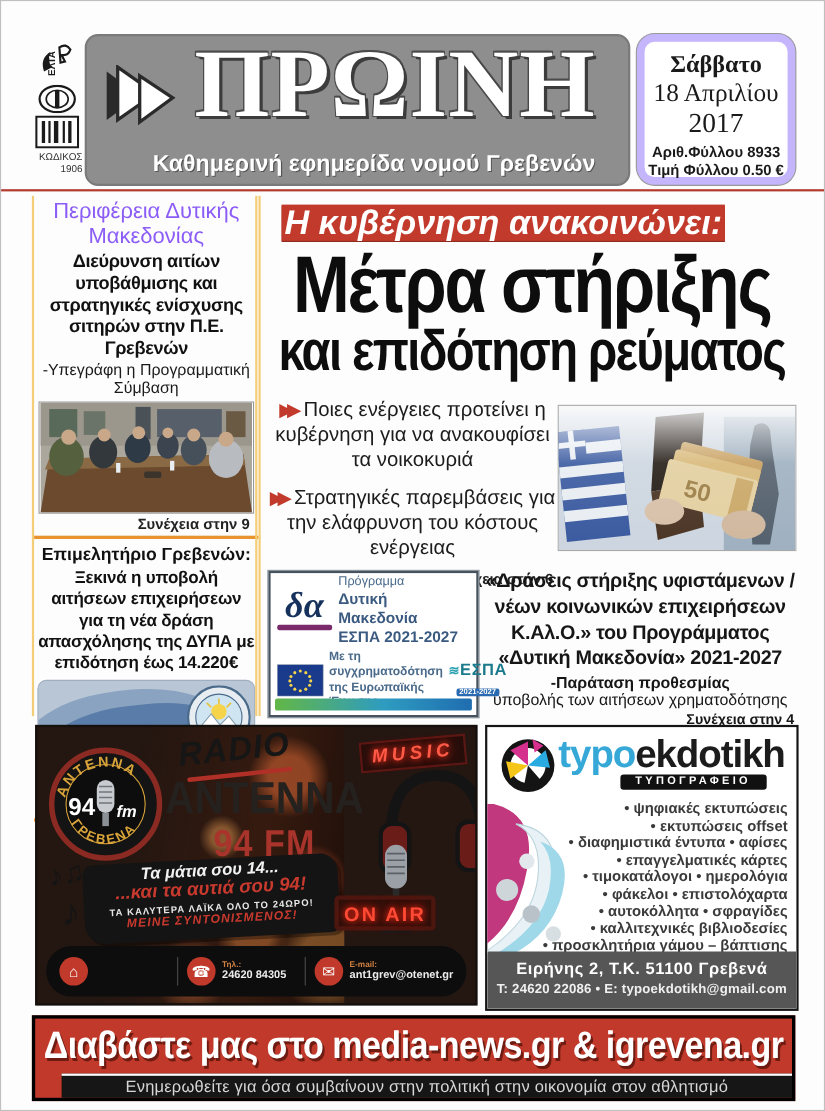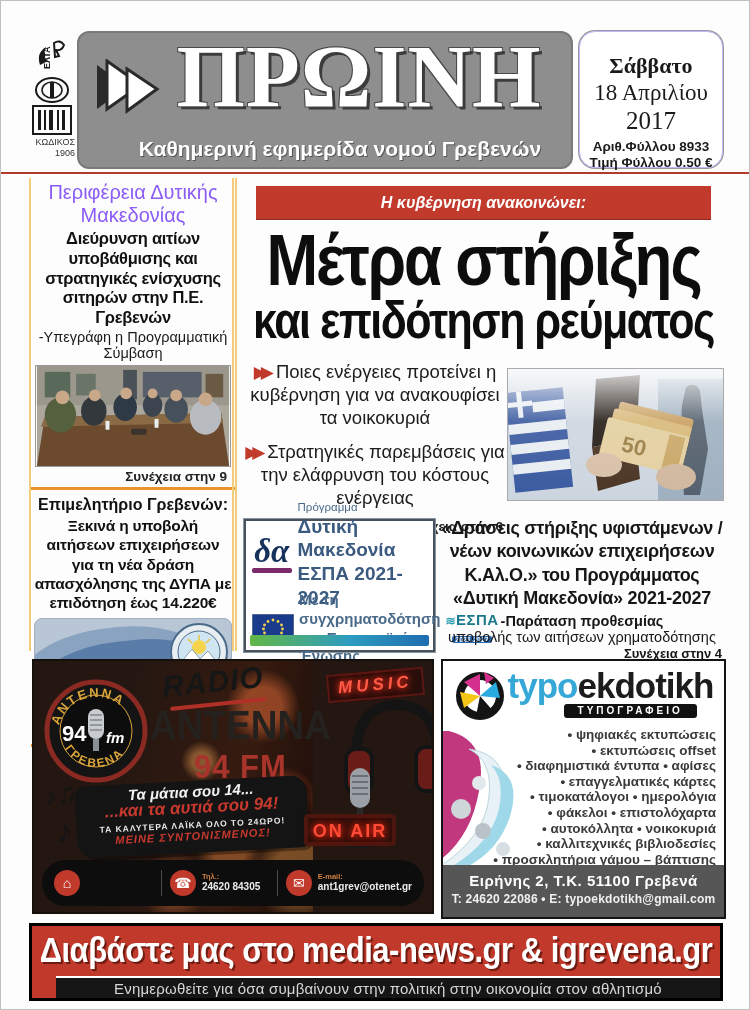--- a/index.html
+++ b/index.html
@@ -15,22 +15,22 @@
   .masthead-box{left:76px;top:30px;width:496px;height:138px;background:#8e8e8e;
         border:2px solid #7a7a7a;border-radius:12px;overflow:hidden;}
   .mast-arrow{position:absolute;left:14px;top:26px;}
   .mast-title{position:absolute;left:70px;top:-4px;width:420px;text-align:center;
         font-family:"Liberation Serif",serif;font-weight:bold;font-size:88px;color:#fff;
         letter-spacing:1px;line-height:1.1;
         text-shadow:3px 3px 0 #3c3c3c,-1px -1px 0 #4a4a4a,1px -1px 0 #4a4a4a,-1px 1px 0 #4a4a4a;}
   .mast-tagline{position:absolute;left:40px;right:10px;bottom:6px;text-align:center;
         font-size:21px;font-weight:bold;color:#fff;text-shadow:1px 1px 0 #555;}
   .date-box{left:578px;top:30px;width:144px;height:137px;background:#fff;
-        border:1px solid #c4b5fd;border-radius:16px;box-shadow:0 0 0 1px #999;
-        text-align:center;padding-top:21px;color:#1a1a1a;}
+        border:7px solid #c4b5fd;border-radius:16px;box-shadow:0 0 0 1px #999;
+        text-align:center;padding-top:7px;color:#1a1a1a;}
   .db-day{font-family:"Liberation Serif",serif;font-weight:bold;font-size:22px;}
   .db-date{font-family:"Liberation Serif",serif;font-size:23px;margin-top:1px;}
   .db-year{font-family:"Liberation Serif",serif;font-size:25px;margin-top:1px;}
   .db-issue{font-size:13.5px;font-weight:bold;margin-top:4px;}
   .db-price{font-size:13.5px;font-weight:bold;margin-top:1px;}
   .red-rule{left:0;top:171px;width:750px;height:2px;background:#b43a2e;}
 
   
   .left-col{left:28px;top:177px;width:206px;height:473px;border-left:2px solid #f3cd77;}
   .vsep{left:231px;top:177px;width:5px;height:473px;
@@ -54,22 +54,22 @@
   .dypa-blob2{position:absolute;left:-6px;top:22px;width:196px;height:105px;
         background:#5a7ca8;border-radius:55% 50% 50% 60%;transform:rotate(-6deg);}
   .dypa-acro{position:absolute;left:0;right:30px;top:34px;text-align:center;
         color:#fff;font-size:31px;font-weight:bold;letter-spacing:2px;}
   .dypa-cap{position:absolute;left:0;right:30px;top:74px;text-align:center;
         color:#e8eef5;font-size:8px;letter-spacing:1px;font-weight:bold;}
   .seal{position:absolute;right:3px;top:4px;}
 
   
   .lead{left:240px;top:177px;width:485px;height:333px;}
-  .eyebrow{position:absolute;left:15px;top:8px;width:455px;height:33px;background:#c13a2b;
-        color:#fff;font-size:16px;font-weight:bold;font-style:italic;text-align:center;
+  .eyebrow{position:absolute;left:15px;top:8px;width:403px;height:33px;background:#c13a2b;
+        color:#fff;font-size:31px;font-weight:bold;font-style:italic;text-align:center;
         line-height:33px;box-shadow:0 1px 0 #8e2a1e;}
   .headline1{position:absolute;left:0;top:40px;width:100%;text-align:center;color:#0d0d0d;
         font-size:62px;font-weight:800;letter-spacing:-2px;transform:scaleY(1.18);
         transform-origin:top;white-space:nowrap;}
   .headline2{position:absolute;left:0;top:113px;width:100%;text-align:center;color:#0d0d0d;
         font-size:43px;font-weight:800;letter-spacing:-1.5px;transform:scaleY(1.2);
         transform-origin:top;white-space:nowrap;}
   .bullets{position:absolute;left:2px;top:182px;width:264px;text-align:center;}
   .bullet{font-size:18.5px;color:#1c1c1c;line-height:1.25;margin-bottom:10px;}
   .chev{color:#c13a2b;font-size:17px;letter-spacing:-6px;margin-right:8px;}
@@ -79,24 +79,24 @@
 
   
   .espa-box{left:243px;top:518px;width:191px;height:133px;background:#fff;
         border:2px solid #46535e;box-shadow:0 0 0 1px #8a949c;padding:6px 6px 0;}
   .espa-r1{display:flex;align-items:center;gap:6px;height:56px;}
   .da-logo{width:50px;text-align:center;}
   .da-txt{font-size:33px;font-weight:bold;font-style:italic;color:#16325c;
         font-family:"Liberation Serif",serif;line-height:0.9;}
   .da-bar{height:5px;background:#7a2a6a;margin-top:2px;border-radius:2px;}
   .espa-prog{font-size:11.5px;color:#4a6a8a;line-height:1.25;text-align:left;}
-  .espa-prog .b{font-weight:bold;font-size:19px;color:#3b5a80;}
+  .espa-prog .b{font-weight:bold;font-size:14px;color:#3b5a80;}
   .espa-r2{display:flex;align-items:center;gap:5px;margin-top:8px;}
   .eu-flag{flex:0 0 auto;}
-  .cofund{font-size:15px;font-weight:bold;color:#4a6a8a;line-height:1.25;}
+  .cofund{font-size:11px;font-weight:bold;color:#4a6a8a;line-height:1.25;}
   .espa-mini{text-align:center;margin-left:auto;}
   .espa-mini .t{font-size:15px;font-weight:bold;color:#1b7a8c;letter-spacing:0.5px;}
   .espa-mini .wave{color:#2ba0b0;font-size:12px;}
   .espa-mini .y{font-size:7px;font-weight:bold;color:#fff;background:#2a6ab0;
         border-radius:2px;padding:0 3px;display:inline-block;margin-top:1px;}
   .espa-grad{position:absolute;left:4px;right:4px;bottom:4px;height:11px;
         background:linear-gradient(90deg,#62b746,#2e9cc0 55%,#1f6db0);border-radius:2px;}
 
   
   .kalo{left:437px;top:516px;width:288px;height:136px;text-align:center;color:#161616;}
@@ -495,21 +495,21 @@
         <circle cx="64" cy="128" r="7" fill="#d8dfe3"></circle>
         <circle cx="40" cy="62" r="7" fill="#e2e8ec"></circle>
       </svg>
       <div class="t-list">
         <div class="t-line">ψηφιακές εκτυπώσεις</div>
         <div class="t-line">εκτυπώσεις offset</div>
         <div class="t-line">διαφημιστικά έντυπα • αφίσες</div>
         <div class="t-line">επαγγελματικές κάρτες</div>
         <div class="t-line">τιμοκατάλογοι • ημερολόγια</div>
         <div class="t-line">φάκελοι • επιστολόχαρτα</div>
-        <div class="t-line">αυτοκόλλητα • νοικοκυριά</div>
+        <div class="t-line">αυτοκόλλητα • σφραγίδες</div>
         <div class="t-line">καλλιτεχνικές βιβλιοδεσίες</div>
         <div class="t-line">προσκλητήρια γάμου – βάπτισης</div>
       </div>
     </div>
     <div class="t-footer">
       <div class="t-addr">Ειρήνης 2, Τ.Κ. 51100 Γρεβενά</div>
       <div class="t-cont">Τ: 24620 22086 • Ε: typoekdotikh@gmail.com</div>
     </div>
   </div>
 

